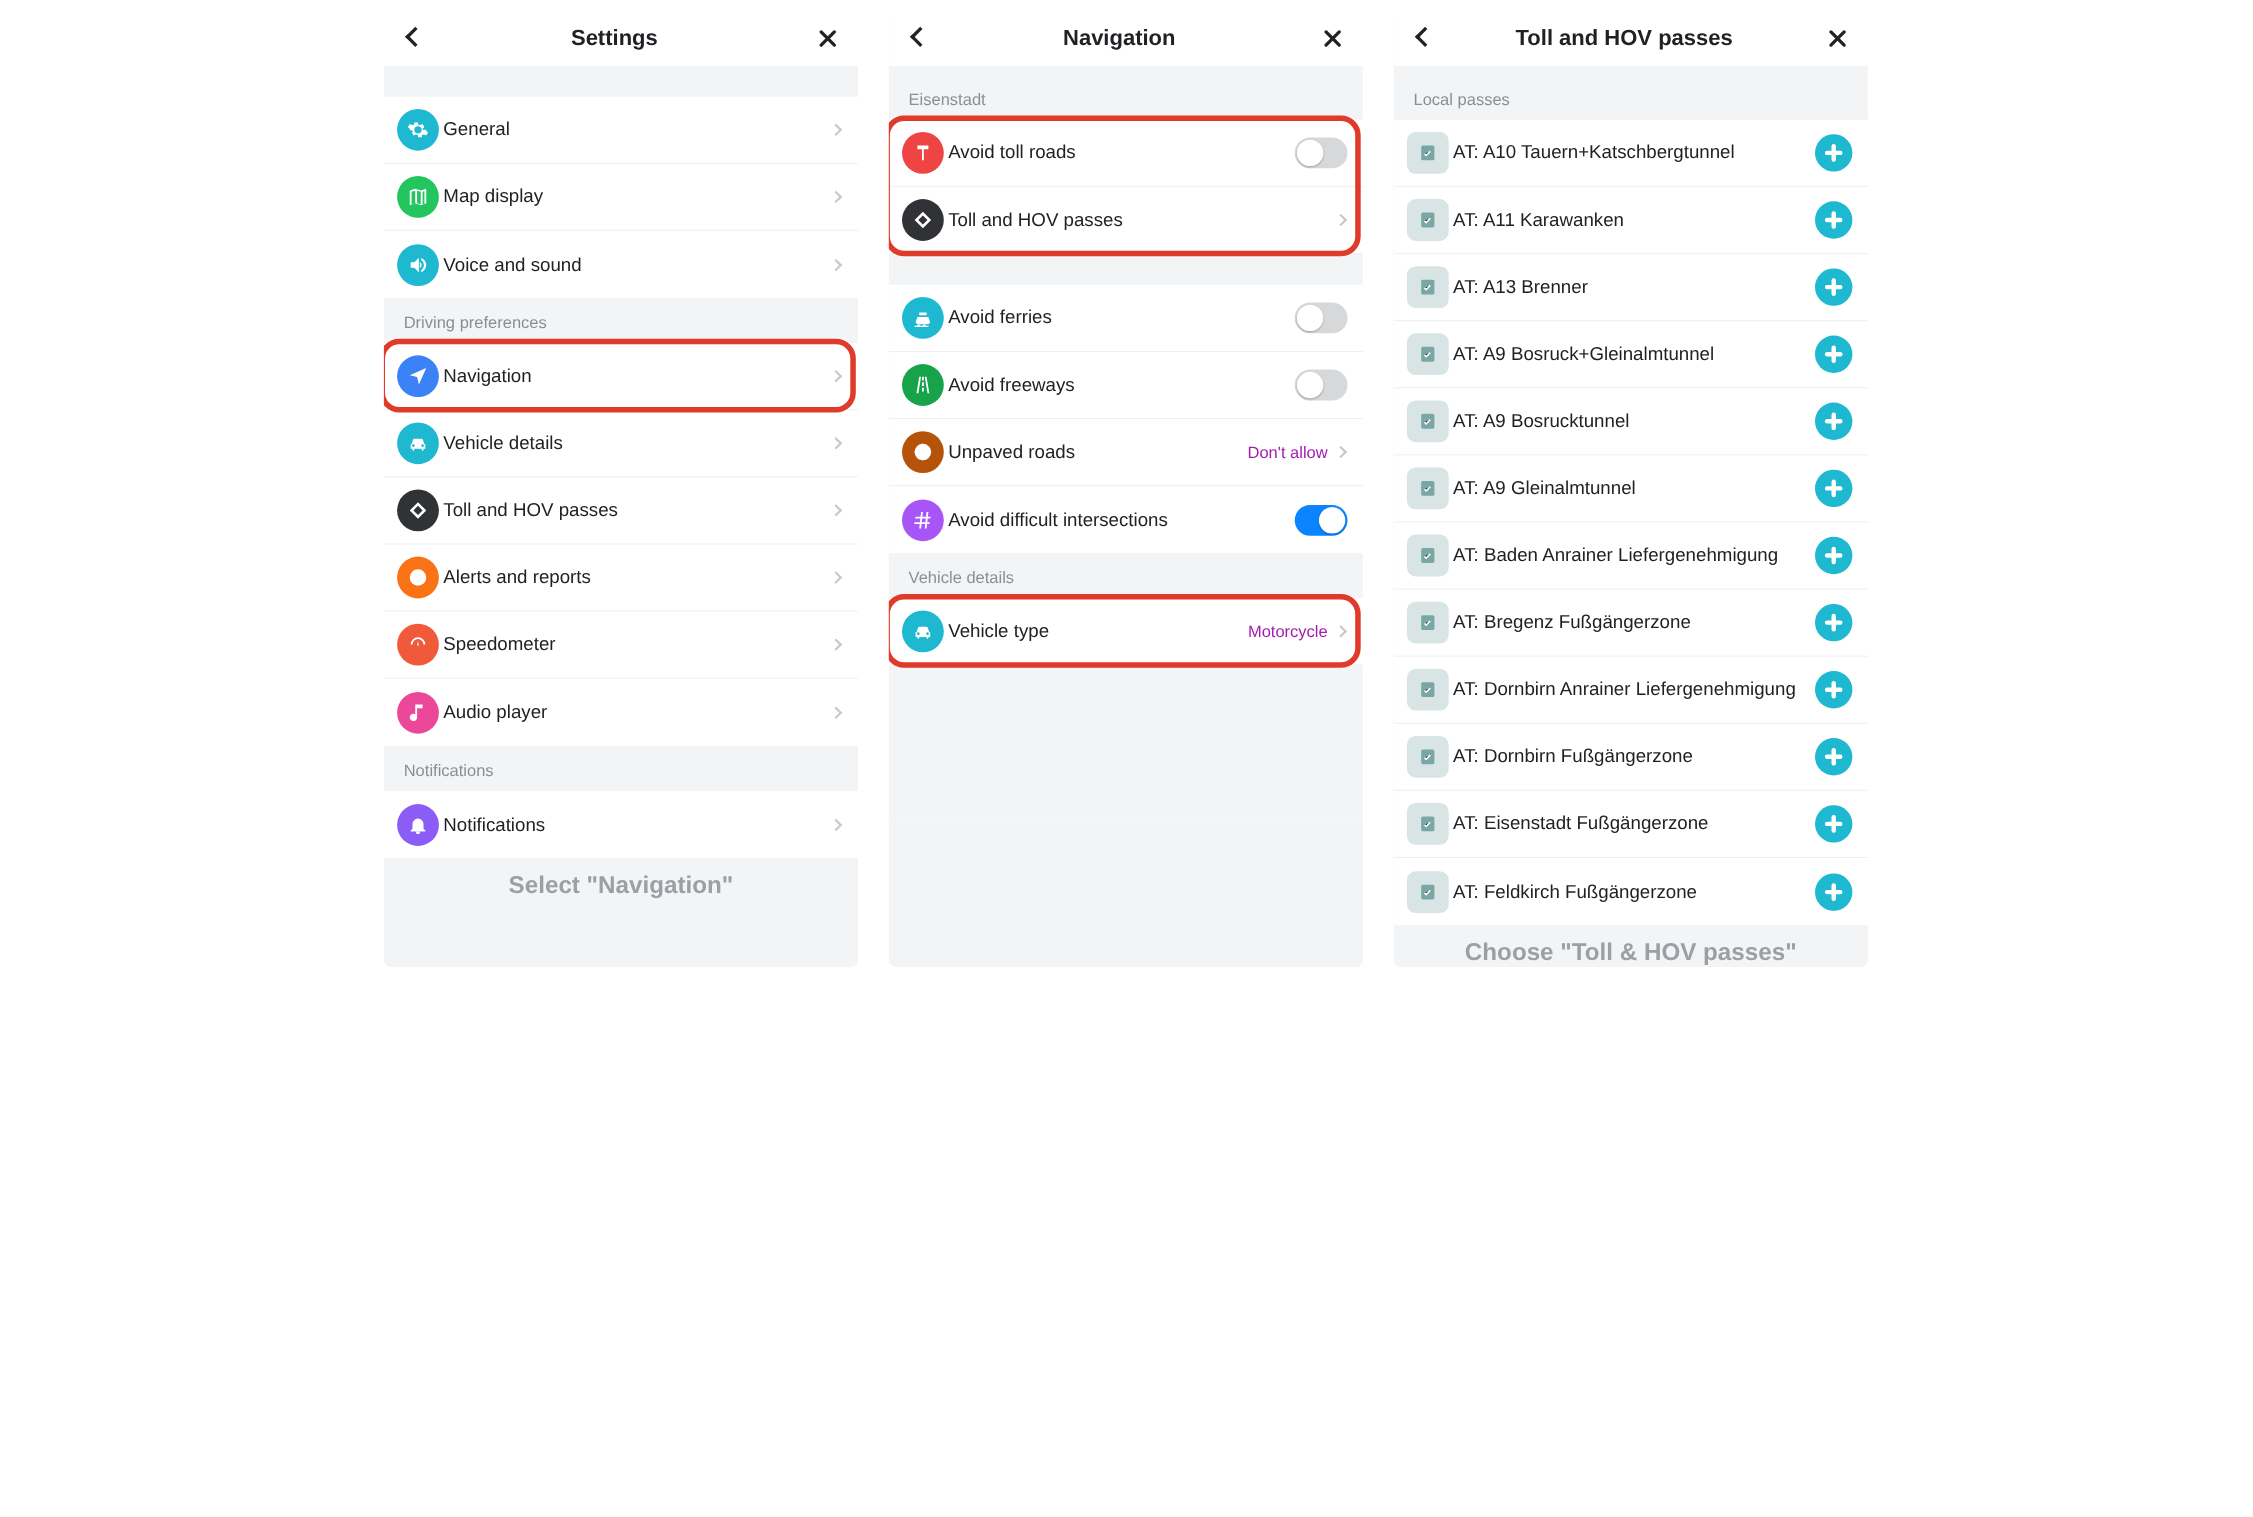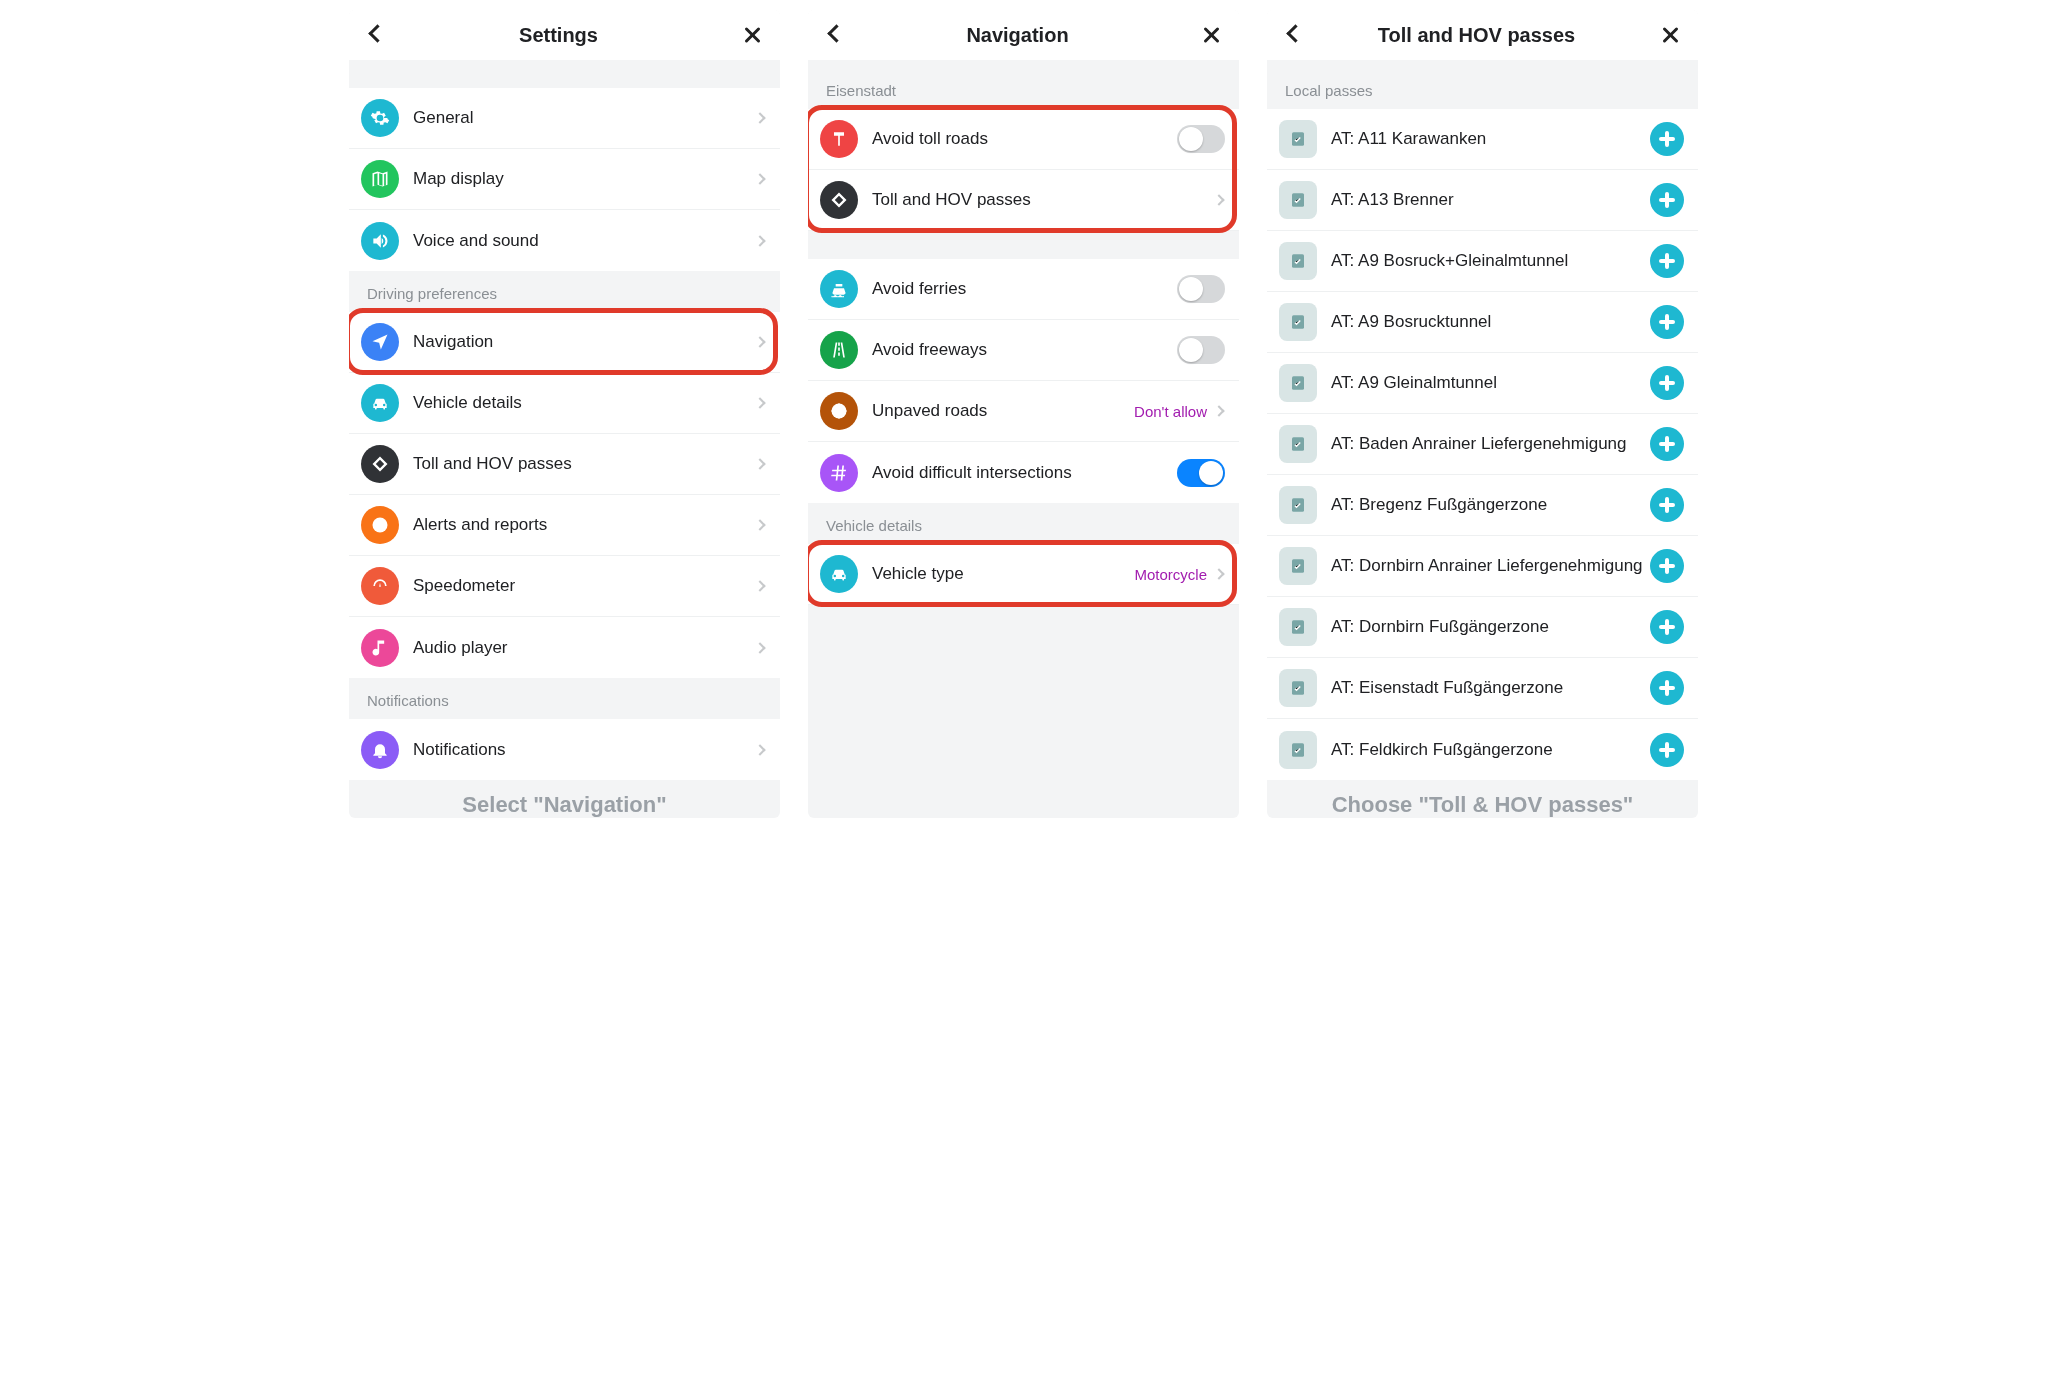--- a/index.html
+++ b/index.html
@@ -84,21 +84,21 @@
     align-items: center;
     padding: 6px 14px 6px 12px;
     border-bottom: 1px solid #eef0f1;
     position: relative;
   }
   .row:last-child { border-bottom: 0; }
   .row .label {
     flex: 1 1 auto;
     font-size: 17px;
     color: #202124;
-    margin-left: 14px;
+    margin-left: 4px;
   }
   .row .value {
     font-size: 15px;
     color: #a21caf;
     margin-right: 8px;
   }
   .row .chev-right {
     width: 8px; height: 8px;
     border-top: 2px solid #c7c9cb;
     border-right: 2px solid #c7c9cb;
@@ -482,20 +482,31 @@
 
         <div class="section-title" style="padding-top:22px">Local passes</div>
 
         <div class="list" id="passes-list">
             <div class="row">
               <span class="pass-ic">
                 <svg viewBox="0 0 24 24">
                   <use href="#i-pass"></use>
                 </svg>
               </span>
+              <span class="label">AT: A10 Tauern+Katschbergtunnel</span>
+              <span class="add-btn">
+                <span class="plus"></span>
+              </span>
+            </div>
+            <div class="row">
+              <span class="pass-ic">
+                <svg viewBox="0 0 24 24">
+                  <use href="#i-pass"></use>
+                </svg>
+              </span>
               <span class="label">AT: A11 Karawanken</span>
               <span class="add-btn">
                 <span class="plus"></span>
               </span>
             </div>
             <div class="row">
               <span class="pass-ic">
                 <svg viewBox="0 0 24 24">
                   <use href="#i-pass"></use>
                 </svg>

